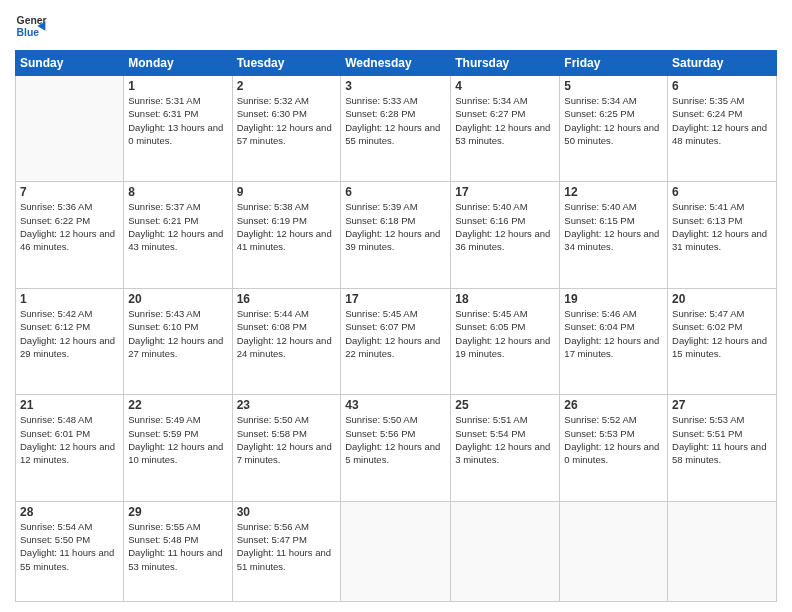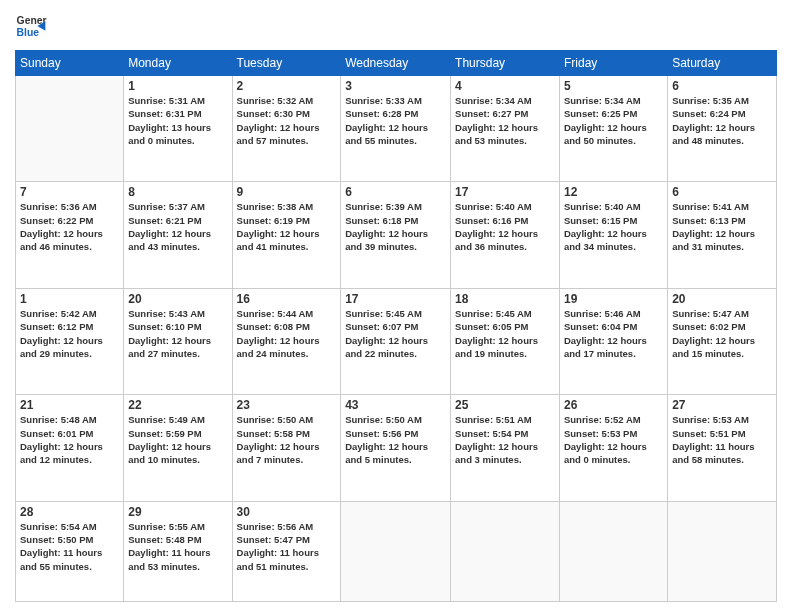--- a/index.html
+++ b/index.html
@@ -47,21 +47,21 @@
     .calendar {
       border: 1px solid #ccc;
       border-collapse: collapse;
       width: 100%;
       flex: 1;
     }
     .calendar th {
       background-color: #1565c0;
       color: #fff;
       font-size: 12px;
-      font-weight: normal;
+      font-weight: bold;
       padding: 5px 4px;
       text-align: left;
       border: 1px solid #1565c0;
     }
     .calendar td {
       border: 1px solid #ccc;
       vertical-align: top;
       padding: 3px 4px;
       width: 113px;
     }
@@ -69,21 +69,20 @@
       font-size: 12px;
       font-weight: bold;
       color: #333;
       display: block;
       margin-bottom: 1px;
     }
     .day-info {
       font-size: 9.5px;
       color: #333;
       line-height: 1.4;
-      font-weight: bold;
     }
     .empty-cell {
       background: #f9f9f9;
     }
     .week-row td {
       height: 80px;
     }
     .last-row td {
       height: 70px;
       margin-top: 36px;

